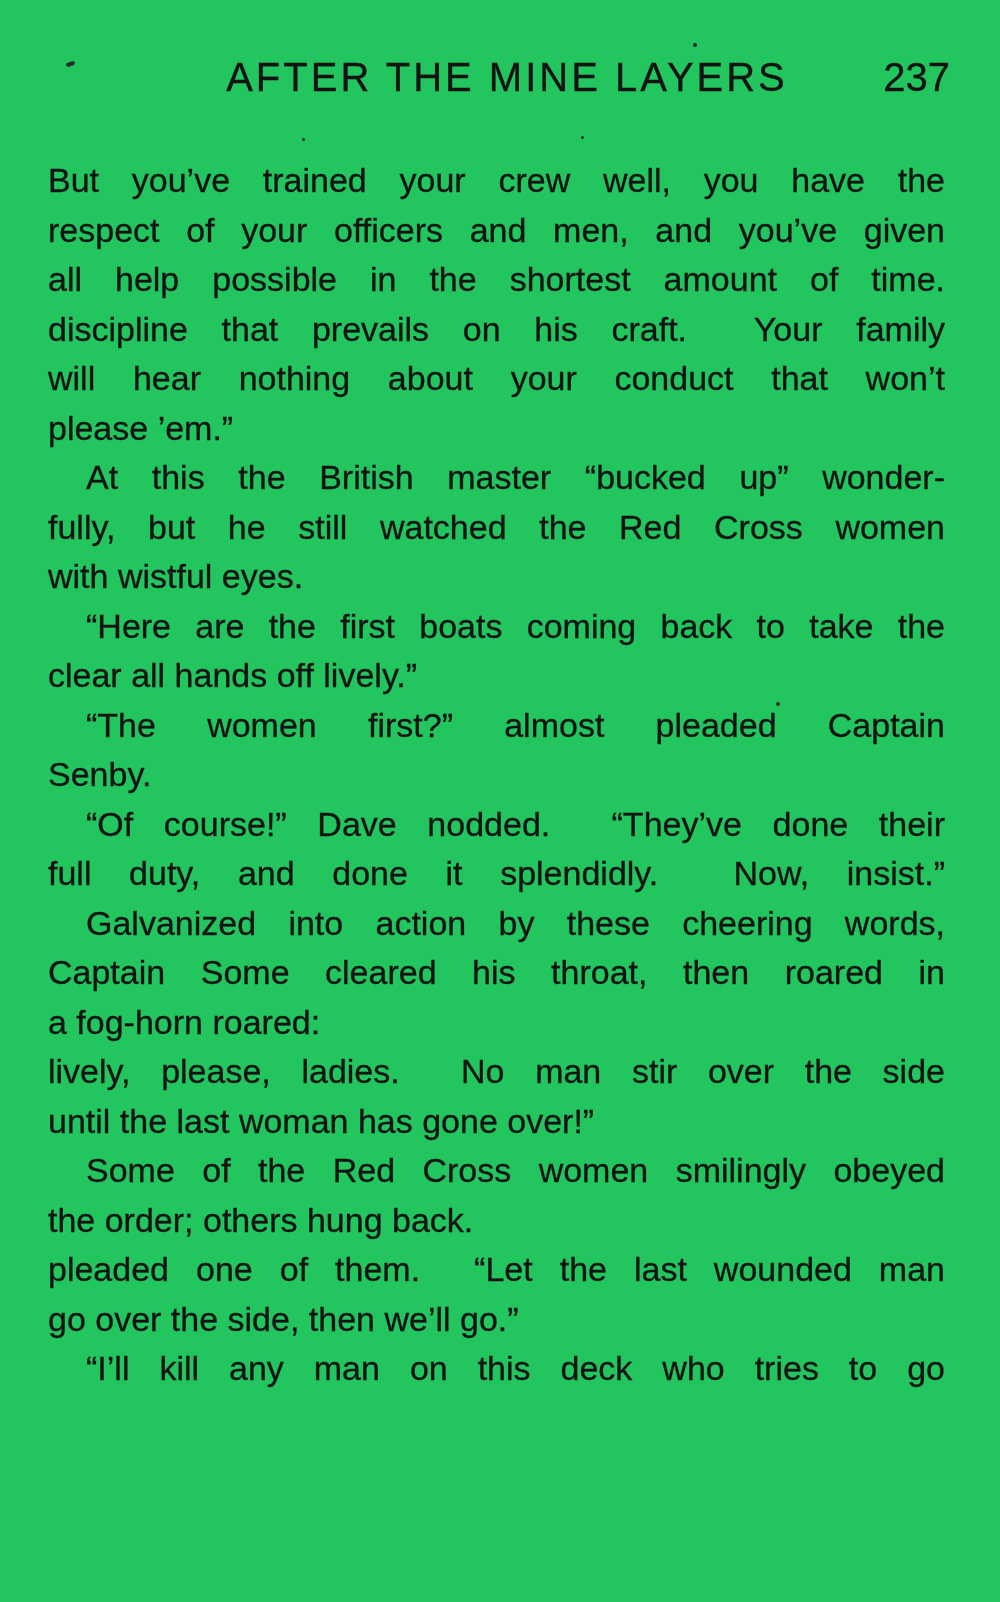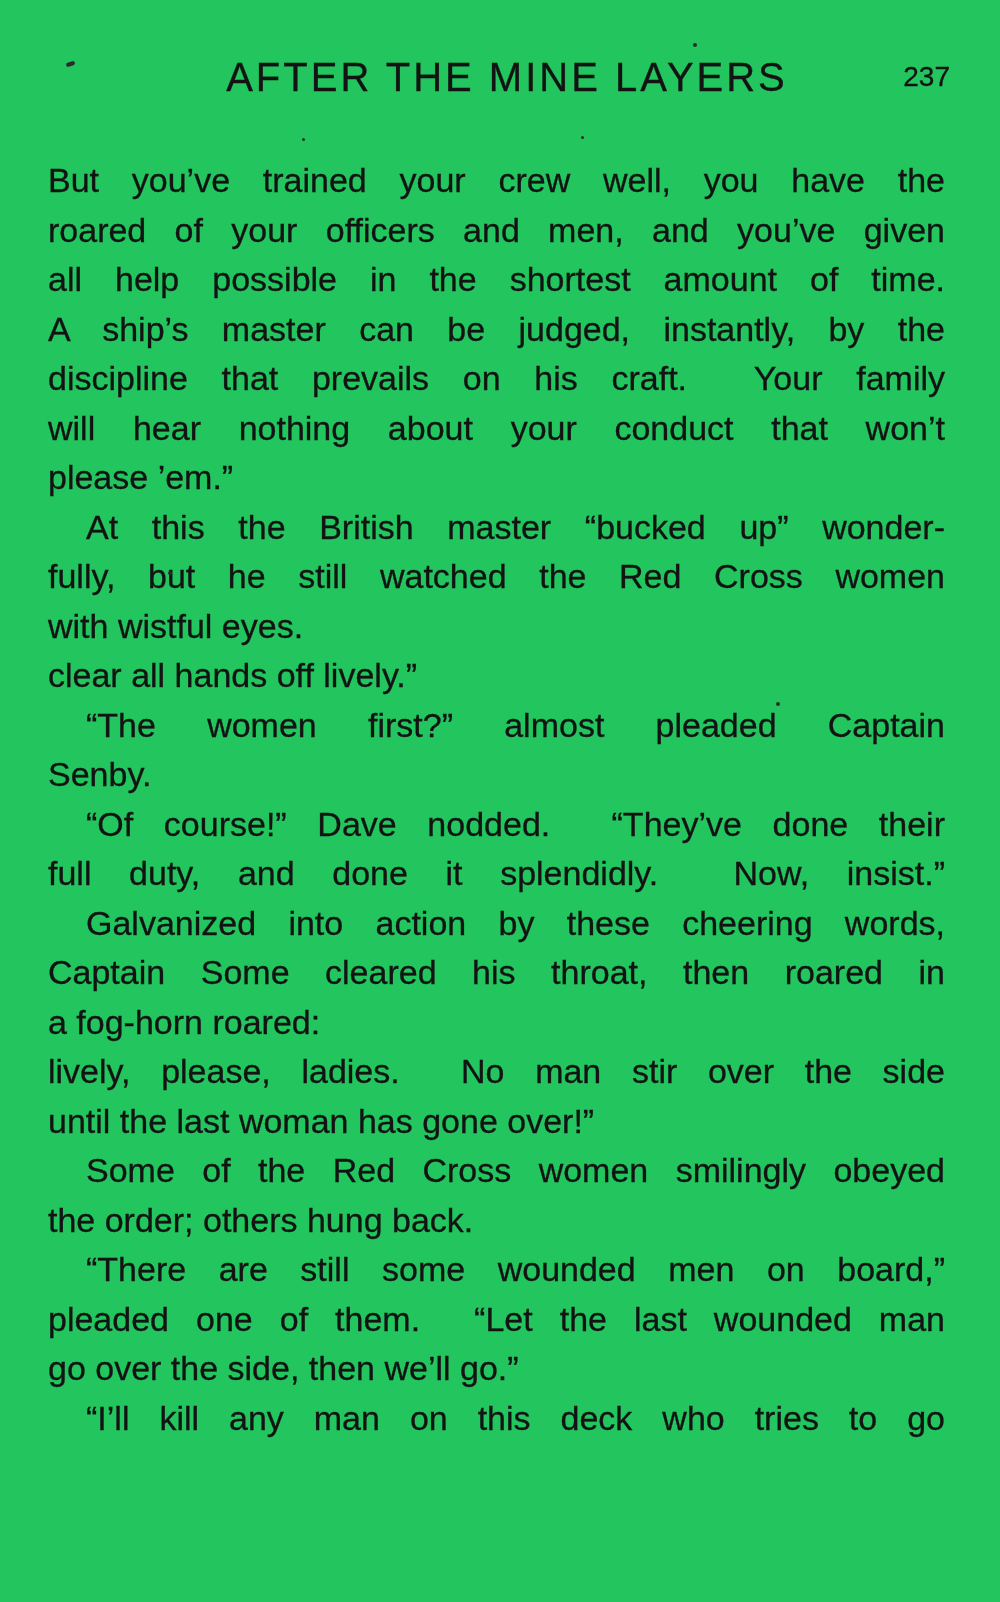--- a/index.html
+++ b/index.html
@@ -27,21 +27,21 @@
     text-indent: 16px;
     font-size: 40px;
     letter-spacing: 3px;
     white-space: nowrap;
     -webkit-text-stroke: 0.3px #131313;
   }
   .page-number {
     position: absolute;
     top: 0;
     right: 0;
-    font-size: 28px;
+    font-size: 40px;
     line-height: 48px;
     -webkit-text-stroke: 0.3px #131313;
   }
   
   .text-block {
     position: absolute;
     top: 156px;
     left: 48px;
     width: 897px;
   }
@@ -80,42 +80,41 @@
 
 <div class="page">
 
   <div class="page-header">
     <span class="running-title">AFTER THE MINE LAYERS</span>
     <span class="page-number">237</span>
   </div>
 
   <div class="text-block">
     <div class="line just">But you’ve trained your crew well, you have the</div>
-    <div class="line just">roared of your officers and men, and you’ve given</div>
+    <div class="line just">respect of your officers and men, and you’ve given</div>
     <div class="line just">all help possible in the shortest amount of time.</div>
-    <div class="line just">A ship’s master can be judged, instantly, by the</div>
     <div class="line just">discipline that prevails on his craft.&nbsp; Your family</div>
     <div class="line just">will hear nothing about your conduct that won’t</div>
     <div class="line end">please ’em.”</div>
     <div class="line ind just">At this the British master “bucked up” wonder-</div>
     <div class="line just">fully, but he still watched the Red Cross women</div>
     <div class="line end">with wistful eyes.</div>
+    <div class="line ind just">“Here are the first boats coming back to take the</div>
     <div class="line end">clear all hands off lively.”</div>
     <div class="line ind just">“The women first?” almost pleaded Captain</div>
     <div class="line end">Senby.</div>
     <div class="line ind just">“Of course!” Dave nodded.&nbsp; “They’ve done their</div>
     <div class="line just">full duty, and done it splendidly.&nbsp; Now, insist.”</div>
     <div class="line ind just">Galvanized into action by these cheering words,</div>
     <div class="line just">Captain Some cleared his throat, then roared in</div>
     <div class="line end">a fog-horn roared:</div>
     <div class="line just">lively, please, ladies.&nbsp; No man stir over the side</div>
     <div class="line end">until the last woman has gone over!”</div>
     <div class="line ind just">Some of the Red Cross women smilingly obeyed</div>
     <div class="line end">the order; others hung back.</div>
-    <div class="line ind just">“There are still some wounded men on board,”</div>
     <div class="line just">pleaded one of them.&nbsp; “Let the last wounded man</div>
     <div class="line end">go over the side, then we’ll go.”</div>
     <div class="line ind just">“I’ll kill any man on this deck who tries to go</div>
   </div>
 
   <div class="tick" style="left:66px;  top:62px;  width:9px; height:4px;"></div>
   <div class="speck" style="left:693px; top:43px;  width:4px; height:4px;"></div>
   <div class="speck" style="left:581px; top:136px; width:3px; height:3px;"></div>
   <div class="speck" style="left:302px; top:138px; width:3px; height:3px;"></div>
   <div class="speck" style="left:776px; top:702px; width:4px; height:4px;"></div>

